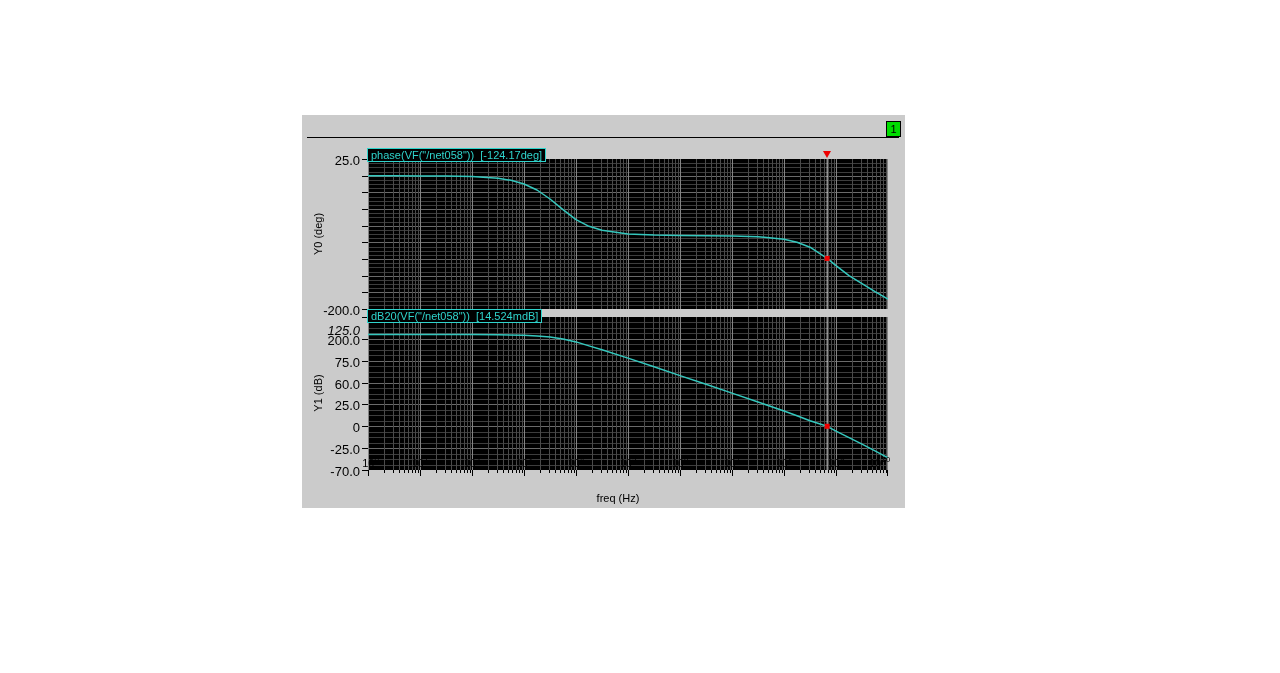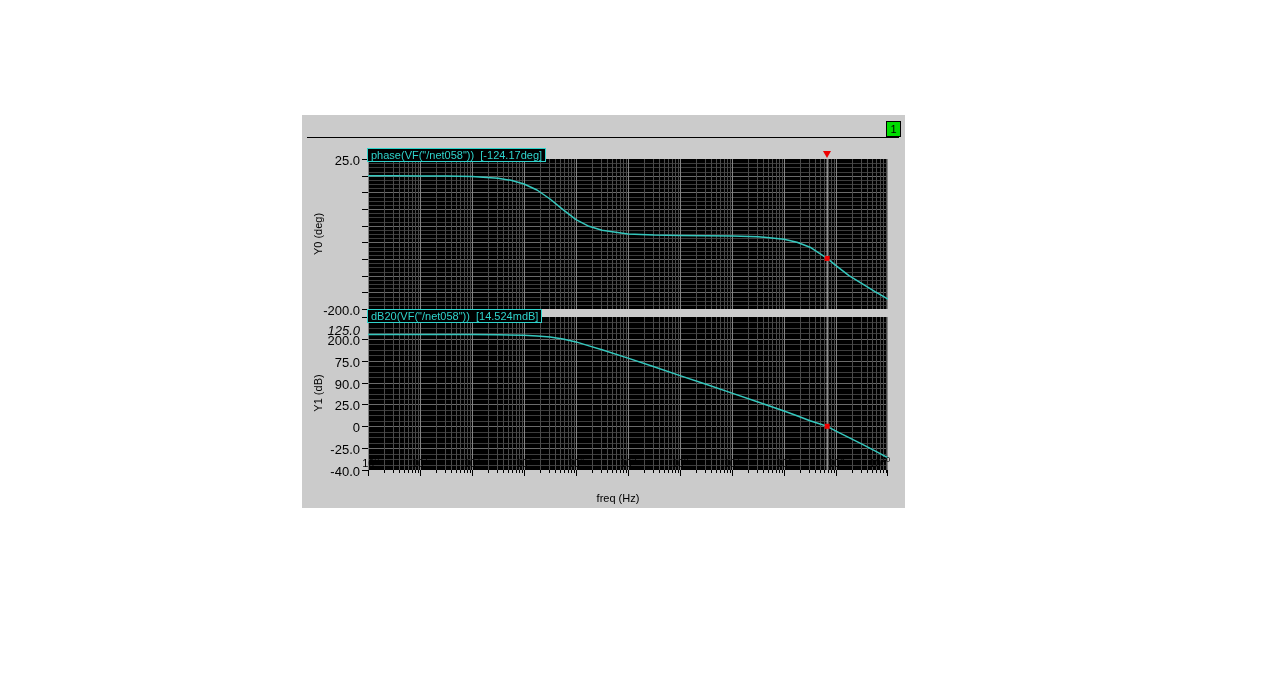--- a/index.html
+++ b/index.html
@@ -316,25 +316,25 @@
       <div class="ytick-dash" style="top: 223.857px;"></div>
       <div class="ytick-dash" style="top: 245.714px;"></div>
       <div class="ytick-dash" style="top: 267.571px;"></div>
       <div class="ytick-dash" style="top: 289.429px;"></div>
       <div class="ytick-dash" style="top: 311.286px;"></div>
       <div class="ytick-dash" style="top: 333.143px;"></div>
       <div class="ytick-dash" style="top: 355px;"></div>
       <div class="ytick-label" style="top: 208px; font-style: italic;">125.0</div>
       <div class="ytick-label" style="top: 217.857px;">200.0</div>
       <div class="ytick-label" style="top: 239.714px;">75.0</div>
-      <div class="ytick-label" style="top: 261.571px;">90.0</div>
+      <div class="ytick-label" style="top: 261.571px;">60.0</div>
       <div class="ytick-label" style="top: 283.429px;">25.0</div>
       <div class="ytick-label" style="top: 305.286px;">0</div>
       <div class="ytick-label" style="top: 327.143px;">-25.0</div>
-      <div class="ytick-label" style="top: 349px;">-40.0</div>
+      <div class="ytick-label" style="top: 349px;">-70.0</div>
     </div>
   <div id="xaxis">
       <div class="xtick" style="left: 81.6536px; height: 3px;"></div>
       <div class="xtick" style="left: 90.8103px; height: 3px;"></div>
       <div class="xtick" style="left: 97.3071px; height: 3px;"></div>
       <div class="xtick" style="left: 102.346px; height: 3px;"></div>
       <div class="xtick" style="left: 106.464px; height: 3px;"></div>
       <div class="xtick" style="left: 109.945px; height: 3px;"></div>
       <div class="xtick" style="left: 112.961px; height: 3px;"></div>
       <div class="xtick" style="left: 115.621px; height: 3px;"></div>

